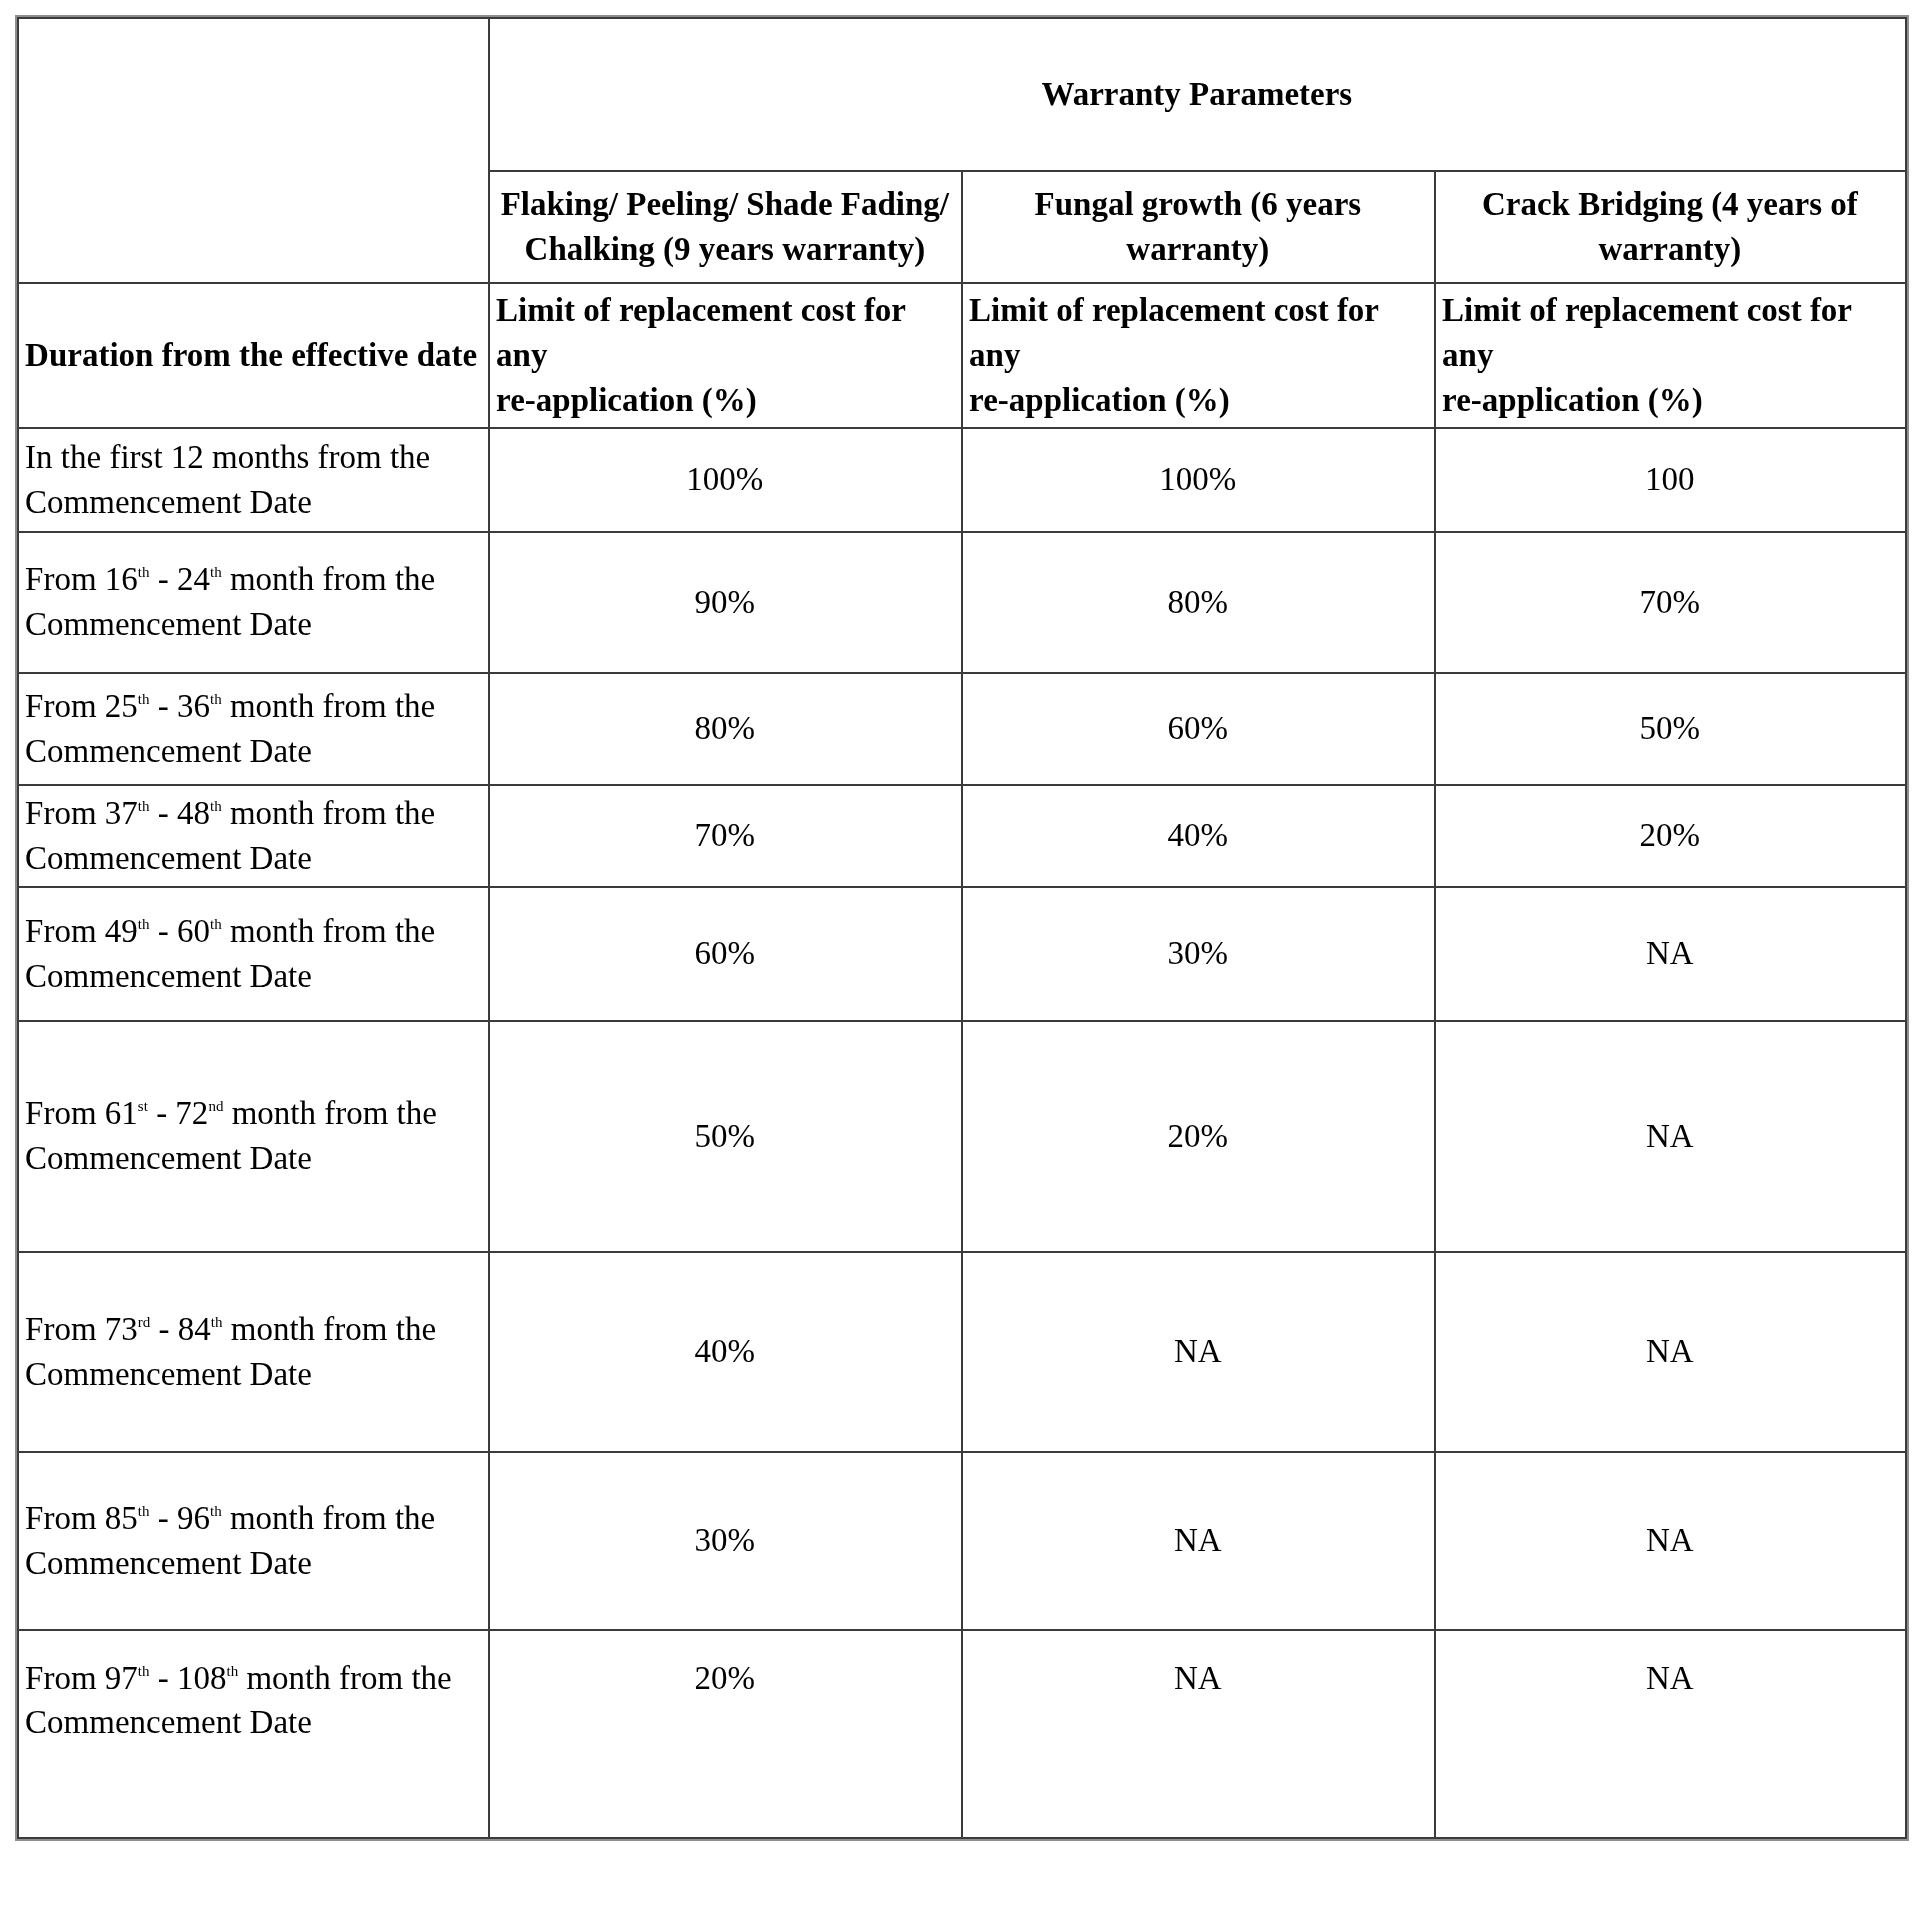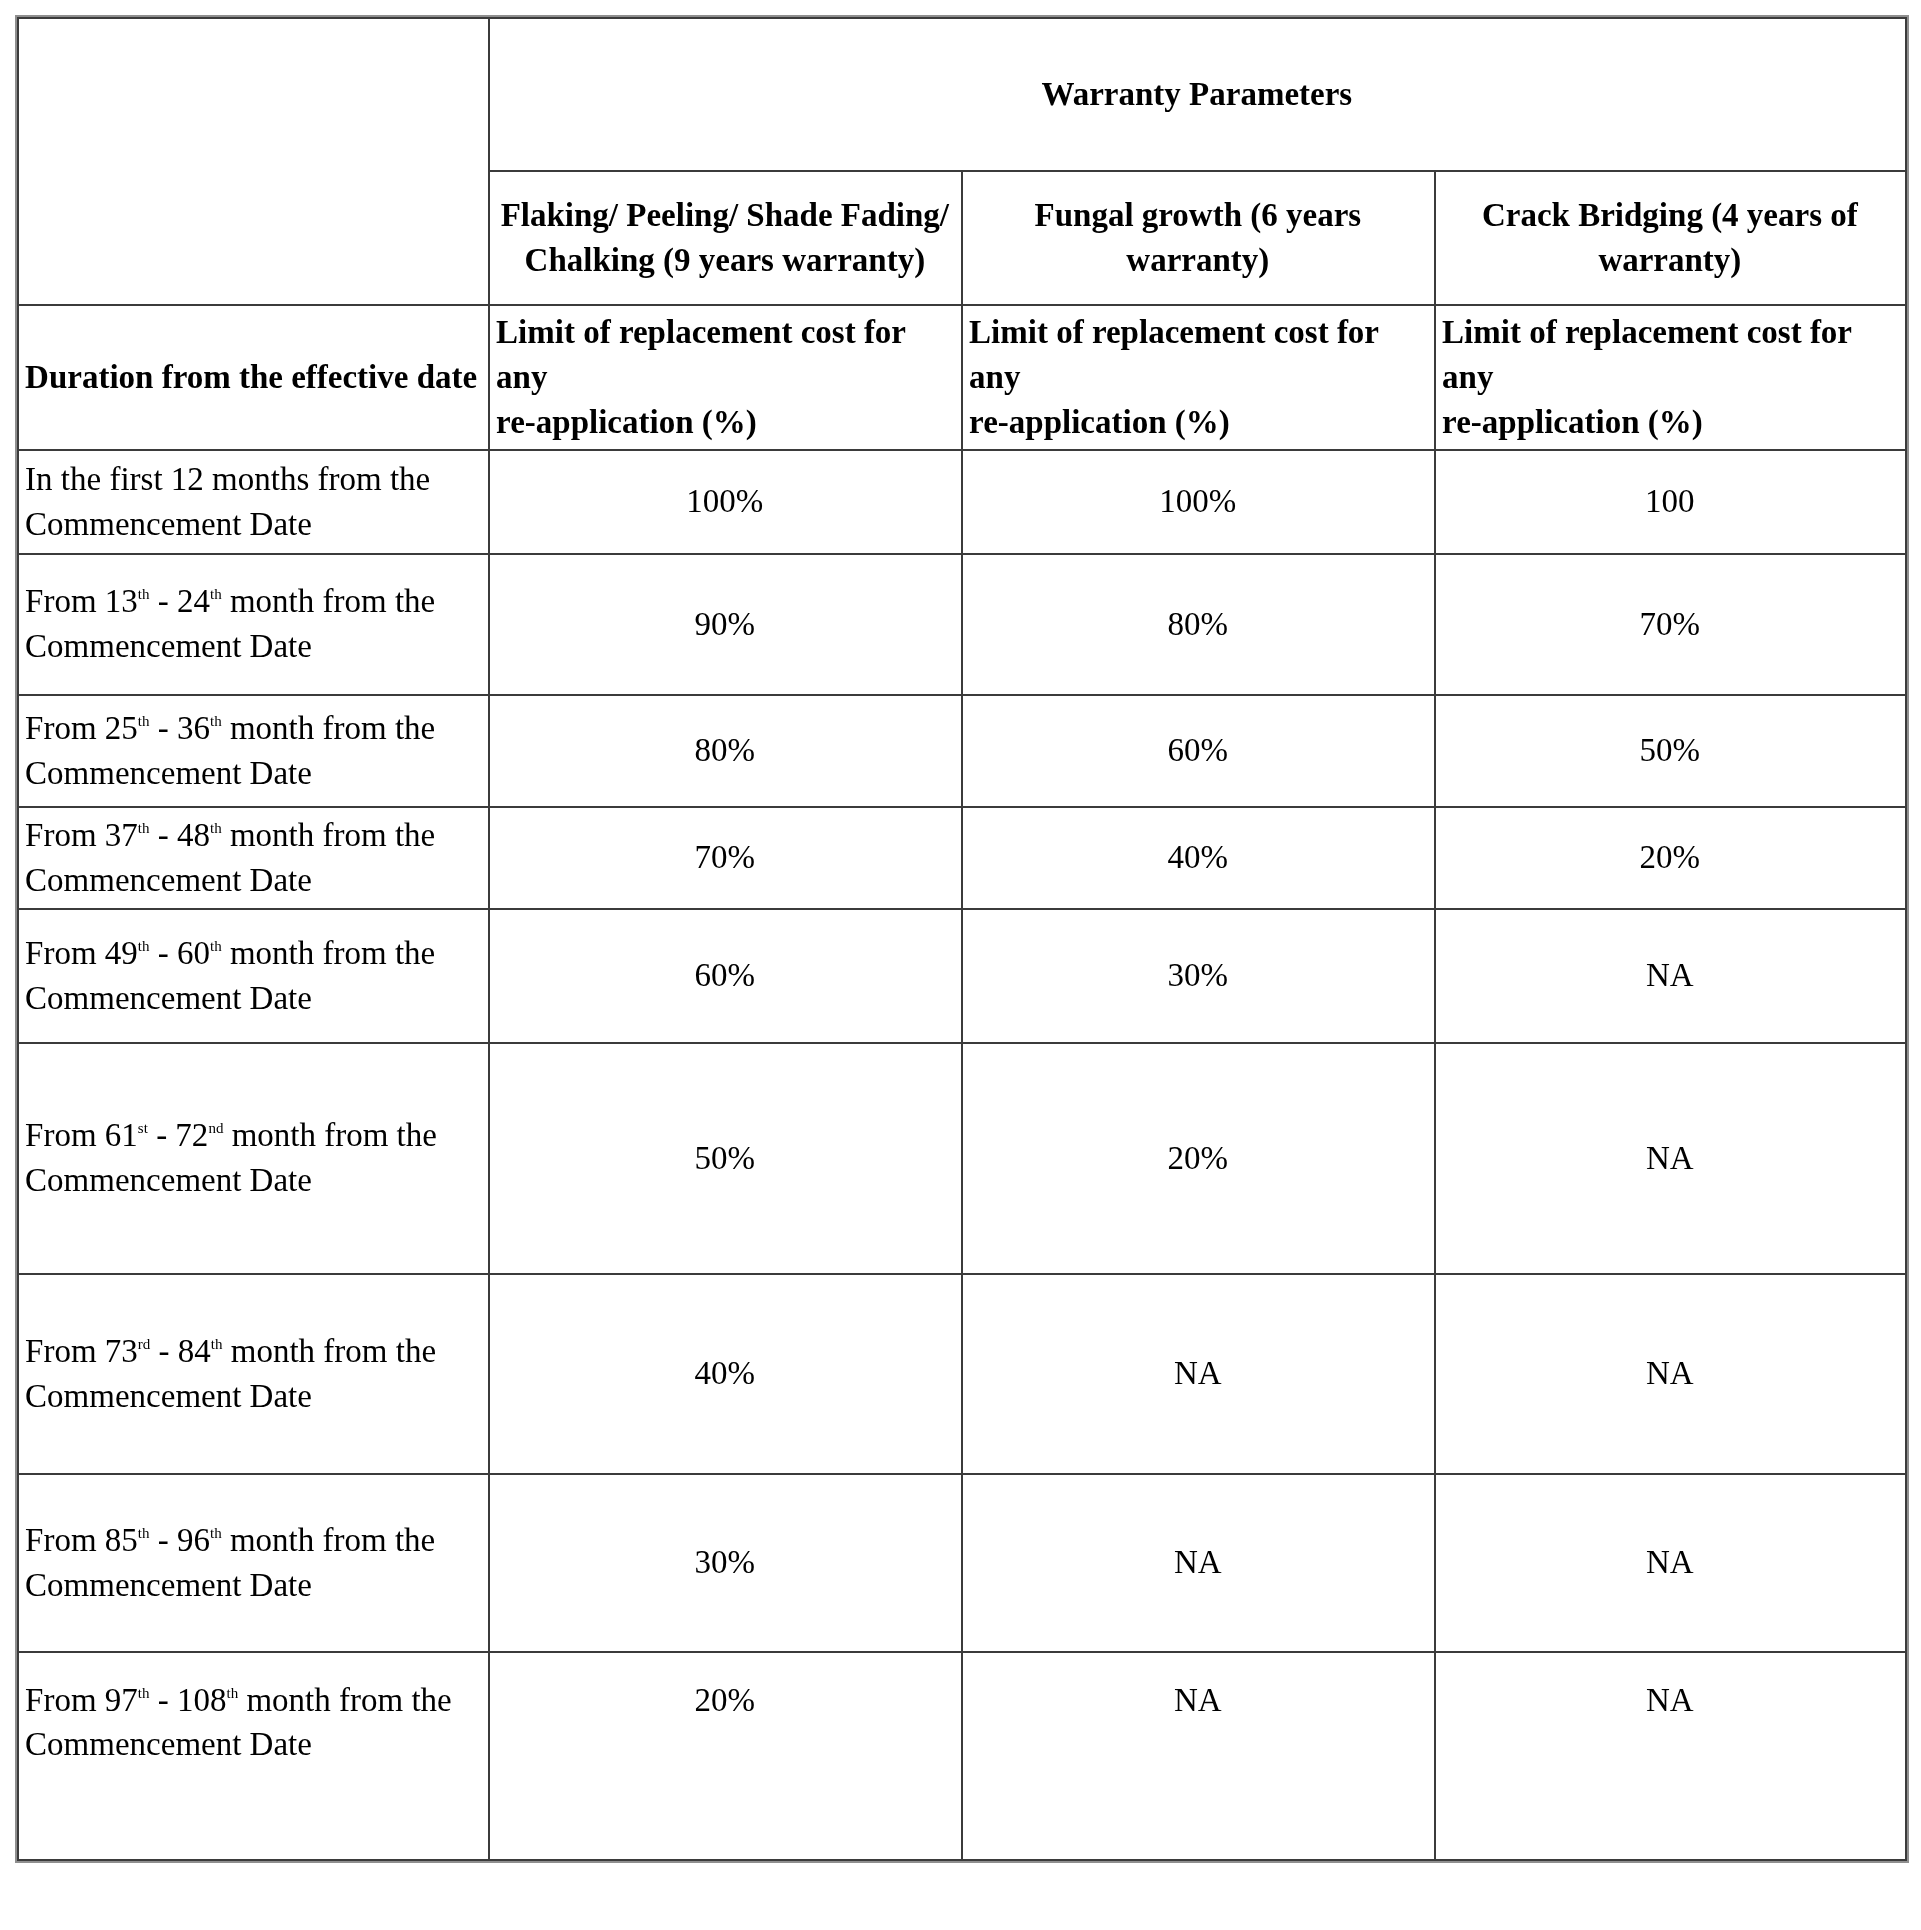--- a/index.html
+++ b/index.html
@@ -75,21 +75,21 @@
       <col style="width:473px">
       <col style="width:471px">
     </colgroup>
 
     <tbody>
         <tr style="height:153px">
       <td rowspan="2"></td>
       <td colspan="3" class="hdr hdr-center warranty-params">Warranty Parameters</td>
     </tr>
 
-    <tr style="height:134px">
+    <tr style="height:112px">
       <td class="hdr hdr-center">Flaking/ Peeling/ Shade Fading/
 Chalking (9 years warranty)</td>
       <td class="hdr hdr-center">Fungal growth (6 years warranty)</td>
       <td class="hdr hdr-center">Crack Bridging (4 years of
 warranty)</td>
     </tr>
 
     <tr style="height:131px">
       <td class="hdr hdr-left">Duration from the effective date</td>
       <td class="hdr hdr-left">Limit of replacement cost for any
@@ -102,21 +102,21 @@
 
     <tr style="height:104px">
       <td class="dur"><span>In the first 12 months from the
 Commencement Date</span></td>
       <td class="val">100%</td>
       <td class="val">100%</td>
       <td class="val">100</td>
     </tr>
 
     <tr style="height:141px">
-      <td class="dur"><span>From 13</span><span class="sup">th</span><span> - 24</span><span class="sup">th</span><span> month from the
+      <td class="dur"><span>From 16</span><span class="sup">th</span><span> - 24</span><span class="sup">th</span><span> month from the
 Commencement Date</span></td>
       <td class="val">90%</td>
       <td class="val">80%</td>
       <td class="val">70%</td>
     </tr>
 
     <tr style="height:112px">
       <td class="dur"><span>From 25</span><span class="sup">th</span><span> - 36</span><span class="sup">th</span><span> month from the
 Commencement Date</span></td>
       <td class="val">80%</td>

